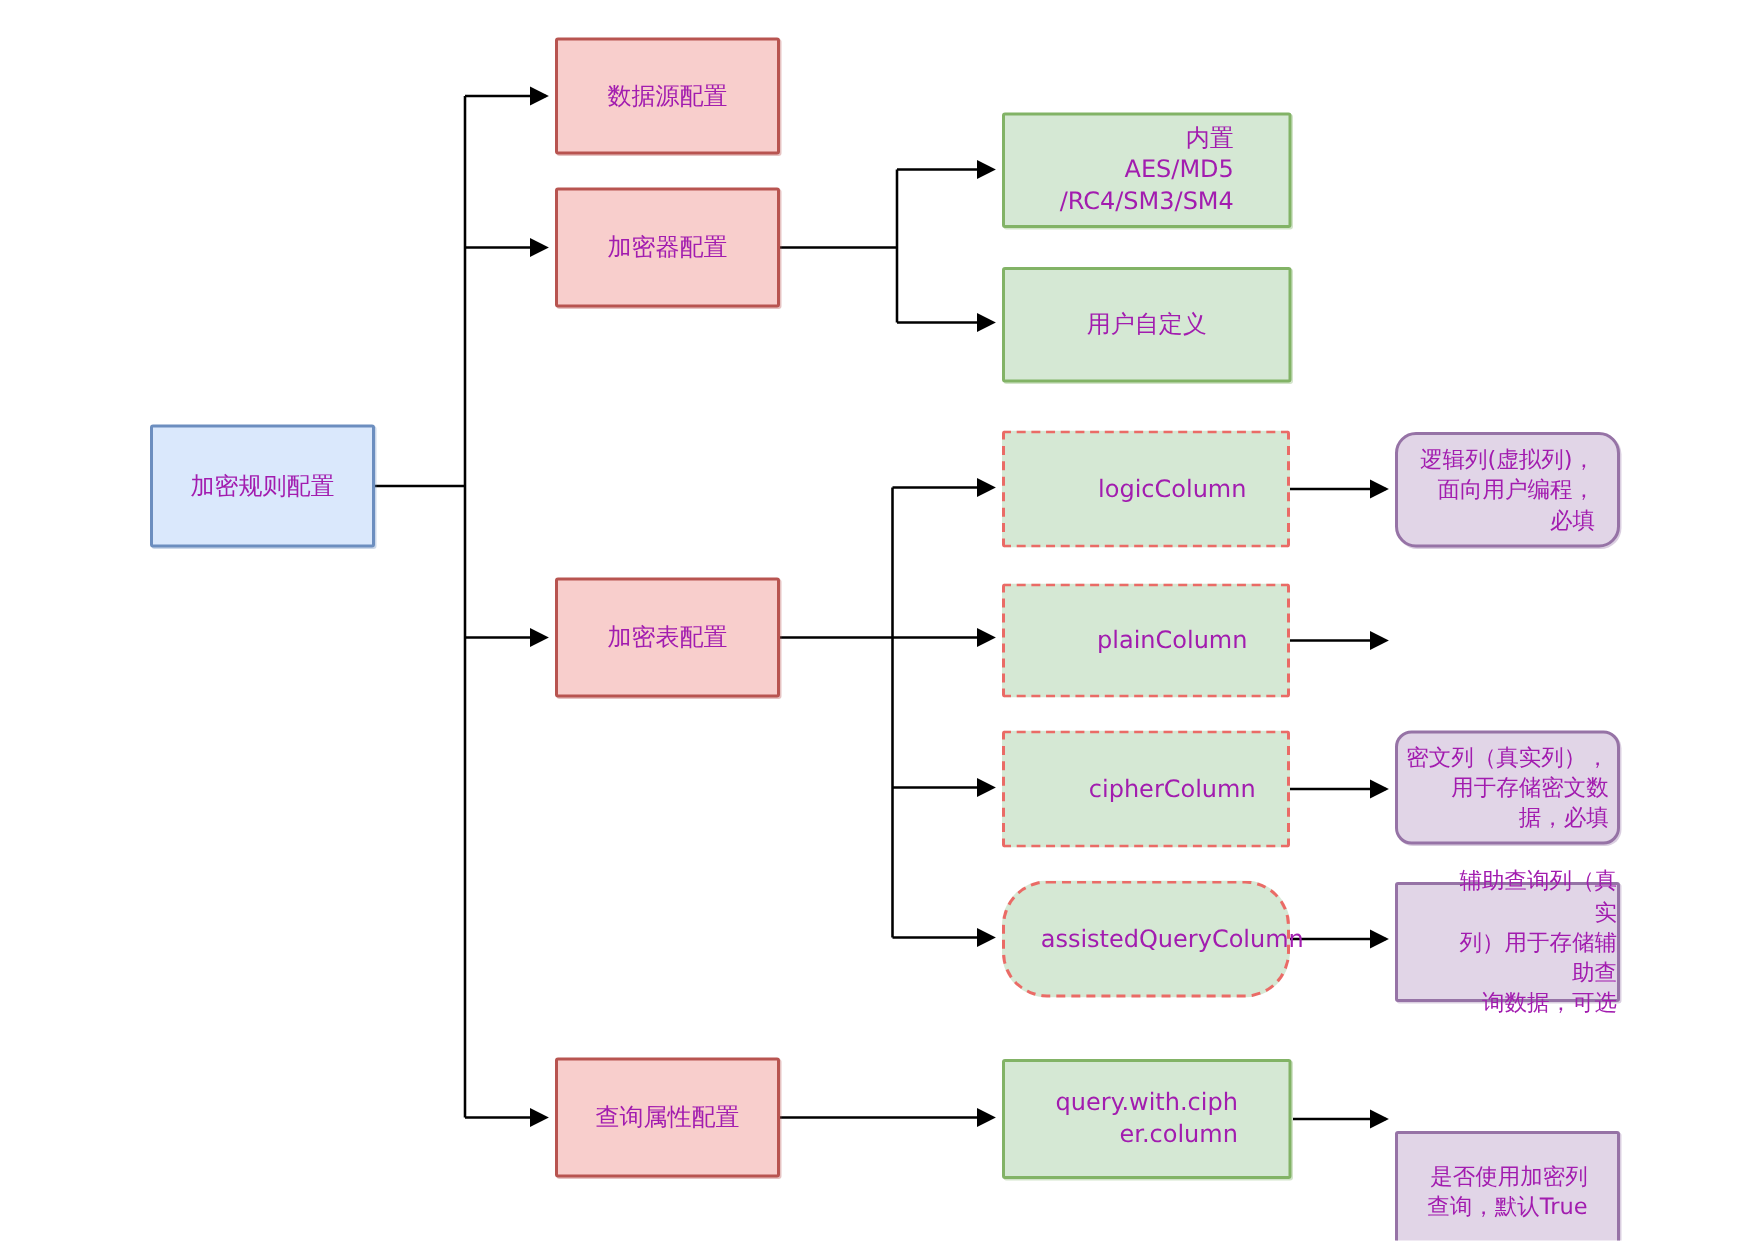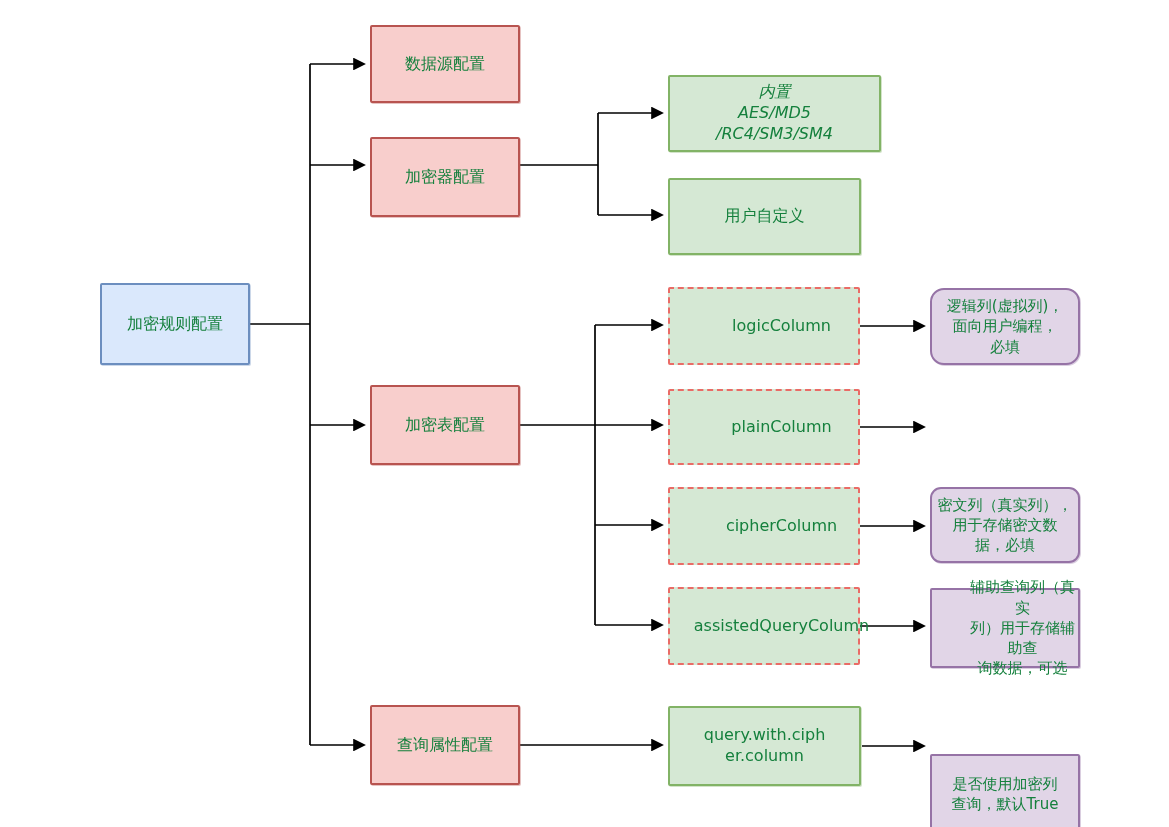--- a/index.html
+++ b/index.html
@@ -4,41 +4,41 @@
 <style>
   html,body{margin:0;padding:0;background:#ffffff;}
   body{
     width:1169px;height:827px;position:relative;overflow:hidden;
     font-family:"DejaVu Sans","Liberation Sans",sans-serif;
   }
   .canvas{position:absolute;inset:0;}
   svg.edges{position:absolute;left:0;top:0;width:1169px;height:827px;pointer-events:none;}
   .node{
     position:absolute;display:flex;align-items:center;justify-content:center;
-    text-align:center;white-space:pre-line;box-sizing:border-box;
-    font-size:16px;line-height:1.3;color:#15803d;border-radius:2px;
+    text-align:right;white-space:pre-line;box-sizing:border-box;
+    font-size:16px;line-height:1.3;color:#a21caf;border-radius:2px;
   }
   .node-root{background:#dae8fc;border:2px solid #6c8ebf;box-shadow:1px 1px 0 rgba(108,142,191,.35);}
   .node-branch{background:#f8cecc;border:2px solid #b85450;box-shadow:1px 1px 0 rgba(184,84,80,.35);}
   .node-green{background:#d5e8d4;border:2px solid #82b366;box-shadow:1px 1px 0 rgba(130,179,102,.35);}
   .node-green-dashed{background:#d5e8d4;border:2px dashed #ea6b66;padding-left:35px;}
   .node-desc{background:#e1d5e7;border:2px solid #9673a6;box-shadow:1px 1px 0 rgba(150,115,166,.35);font-size:15px;line-height:1.35;}
 
   
   .pos-root{left:100px;top:283px;width:150px;height:82px;}
   .pos-datasource{left:370px;top:25px;width:150px;height:78px;}
-  .pos-encryptor{left:370px;top:125px;width:150px;height:80px;margin-top:12px;}
+  .pos-encryptor{left:370px;top:125px;width:150px;height:80px;}
   .pos-enctable{left:370px;top:385px;width:150px;height:80px;}
   .pos-queryprops{left:370px;top:705px;width:150px;height:80px;}
-  .pos-builtin{left:668px;top:75px;width:213px;height:77px;font-style:italic;}
+  .pos-builtin{left:668px;top:75px;width:193px;height:77px;}
   .pos-custom{left:668px;top:178px;width:193px;height:77px;}
   .pos-logic{left:668px;top:287px;width:192px;height:78px;}
   .pos-plain{left:668px;top:389px;width:192px;height:76px;}
   .pos-cipher{left:668px;top:487px;width:192px;height:78px;}
-  .pos-assisted{left:668px;top:587px;width:192px;height:78px;}
+  .pos-assisted{left:668px;top:587px;width:192px;height:78px;border-radius:30px;}
   .pos-qwc{left:668px;top:706px;width:193px;height:80px;}
   .pos-desc-logic{left:930px;top:288px;width:150px;height:77px;border-radius:14px;}
   .pos-desc-plain{left:930px;top:389px;width:150px;height:74px;}
   .pos-desc-cipher{left:930px;top:487px;width:150px;height:76px;border-radius:11px;}
   .pos-desc-assisted{left:930px;top:588px;width:150px;height:80px;padding-left:35px;}
   .pos-desc-qwc{left:930px;top:706px;width:150px;height:80px;margin-top:48px;}
 </style>
 </head>
 <body>
 

